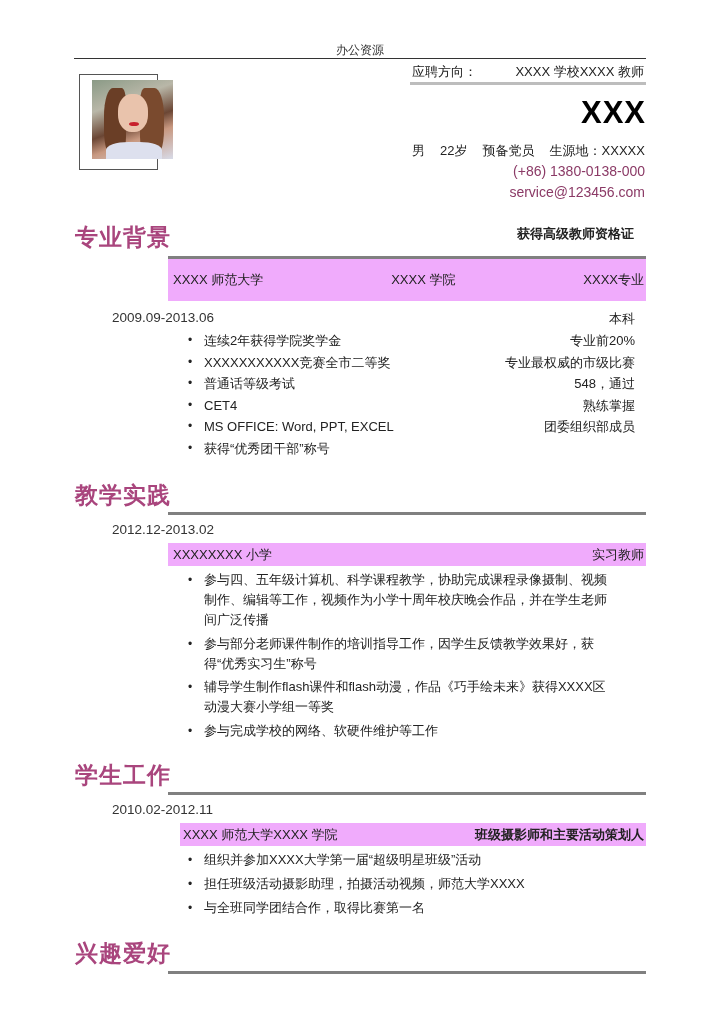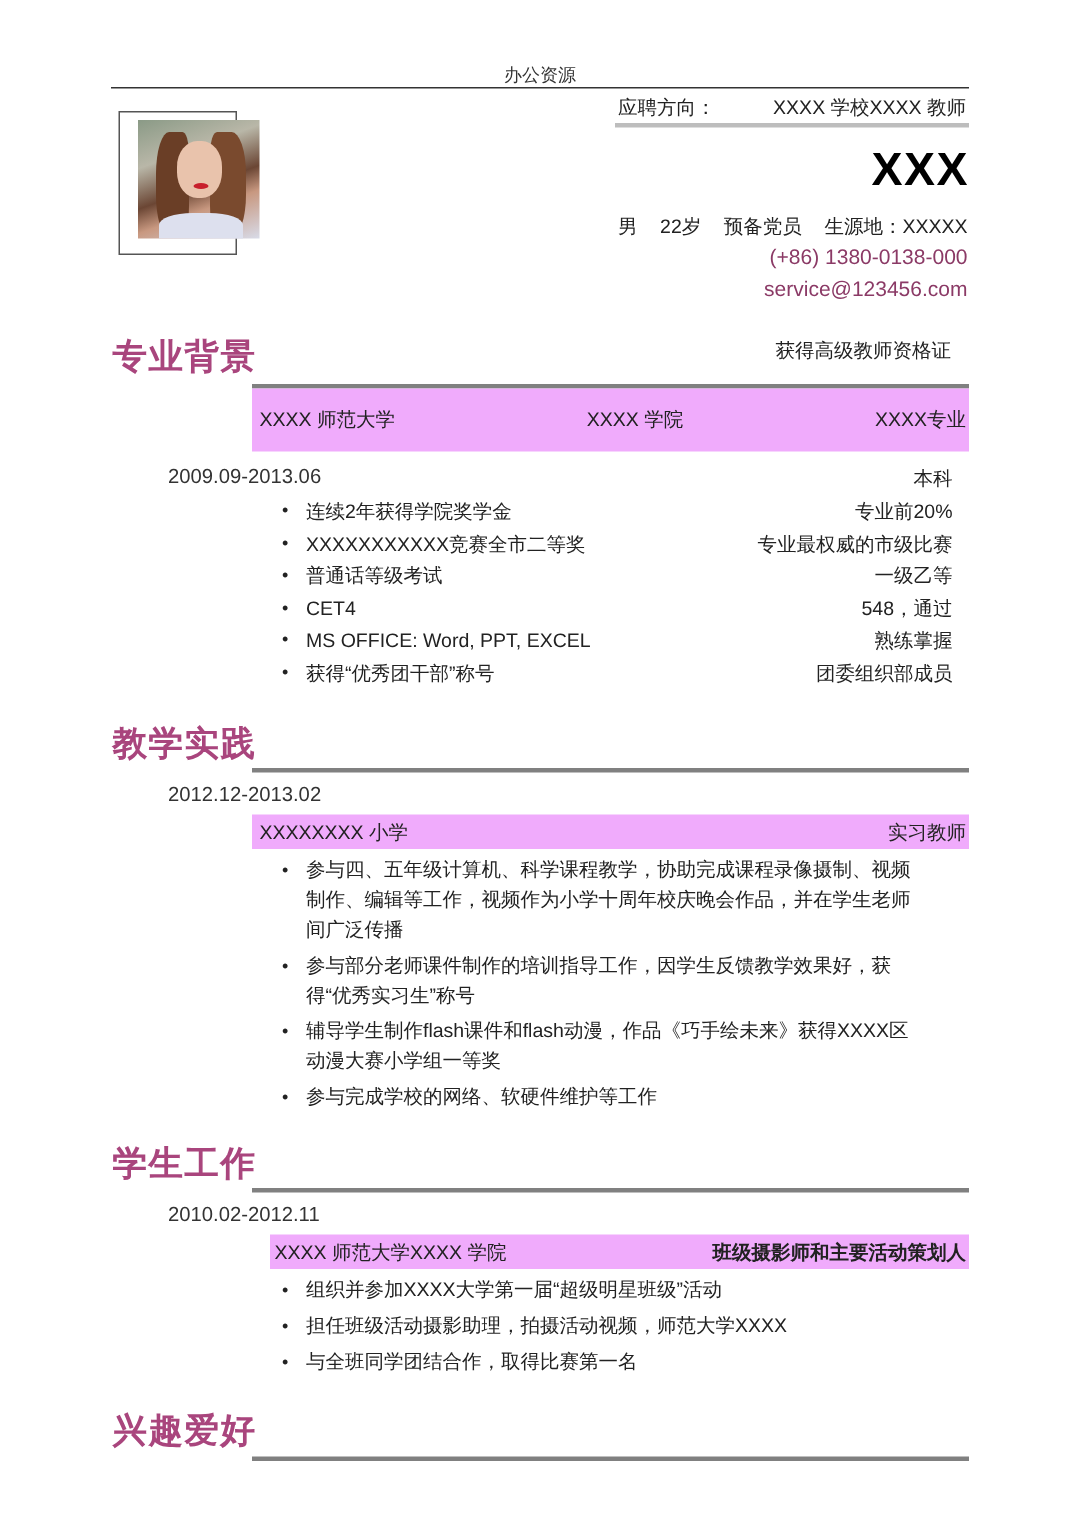--- a/index.html
+++ b/index.html
@@ -22,21 +22,21 @@
   .apply-row { left: 412px; top: 63px; width: 232px; font-size: 13px; color: #222; display: flex; justify-content: space-between; }
   .apply-rule { left: 410px; top: 82px; width: 236px; height: 3px; background: #bdbdbd; }
   .name { left: 500px; top: 95px; width: 146px; text-align: right; font-size: 31px; font-weight: bold; color: #000; letter-spacing: 1px; }
   .info-row { left: 412px; top: 142px; width: 233px; font-size: 13px; color: #222; display: flex; justify-content: space-between; }
   .phone { left: 440px; top: 163px; width: 205px; text-align: right; font-size: 14px; color: #8b3a66; }
   .email { left: 440px; top: 184px; width: 205px; text-align: right; font-size: 14px; color: #8b3a66; }
 
   .section-title { left: 75px; font-size: 23px; font-weight: bold; color: #a9457d; letter-spacing: 1px; }
   .section-rule { left: 168px; width: 478px; height: 3px; background: #808080; }
 
-  .cert { left: 480px; top: 225px; width: 154px; text-align: right; font-size: 13px; font-weight: normal; color: #222; }
+  .cert { left: 480px; top: 225px; width: 154px; text-align: right; font-size: 13px; font-weight: bold; color: #222; }
 
   .pink-band { background: #f0abfc; }
   .edu-band { left: 168px; top: 259px; width: 478px; height: 42px; display: flex; align-items: center; justify-content: space-between; padding: 0 2px 0 5px; font-size: 13px; }
 
   .date { left: 112px; font-size: 13.5px; color: #333; }
   .right-text { width: 240px; text-align: right; font-size: 13px; color: #222; }
 
   .bullet-list { list-style: none; }
   .bullet-list li { position: relative; padding-left: 16px; font-size: 13px; line-height: 21.5px; color: #222; }
   .bullet-list li::before { content: "•"; position: absolute; left: 0; top: 0; font-size: 12px; color: #222; }
@@ -98,21 +98,20 @@
   <li>连续2年获得学院奖学金</li>
   <li>XXXXXXXXXXX竞赛全市二等奖</li>
   <li>普通话等级考试</li>
   <li>CET4</li>
   <li>MS OFFICE: Word, PPT, EXCEL</li>
   <li>获得“优秀团干部”称号</li>
 </ul>
 <div class="abs edu-right">
   <div>专业前20%</div>
   <div>专业最权威的市级比赛</div>
-  <div>一级乙等</div>
   <div>548，通过</div>
   <div>熟练掌握</div>
   <div>团委组织部成员</div>
 </div>
 
 <div class="abs section-title" style="top:480px;">教学实践</div>
 <div class="abs section-rule" style="top:512px;"></div>
 <div class="abs date" style="top:522px;">2012.12-2013.02</div>
 <div class="abs pink-band teach-band">
   <span>XXXXXXXX 小学</span>

